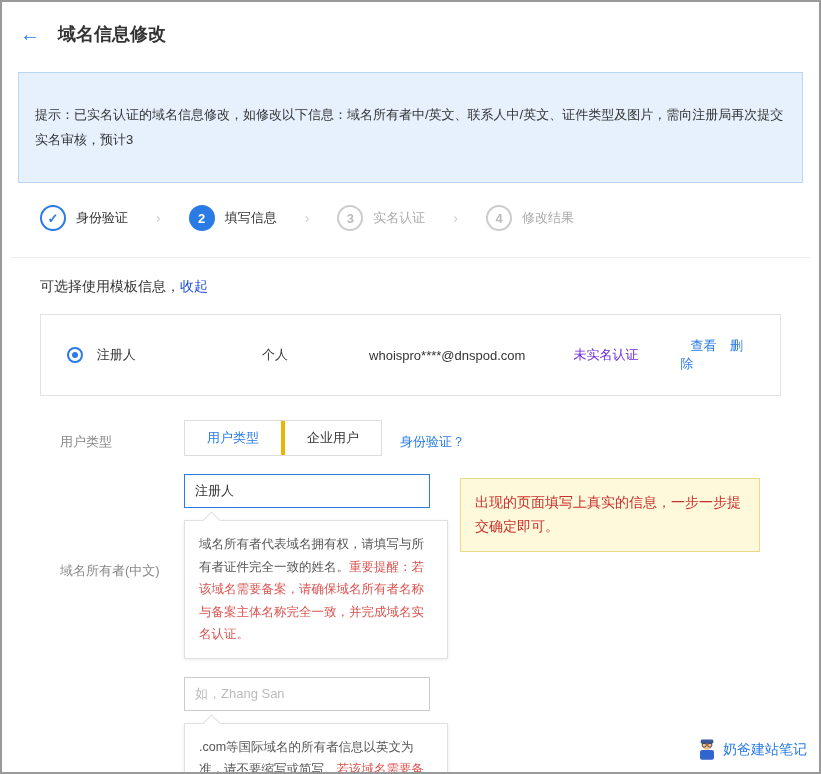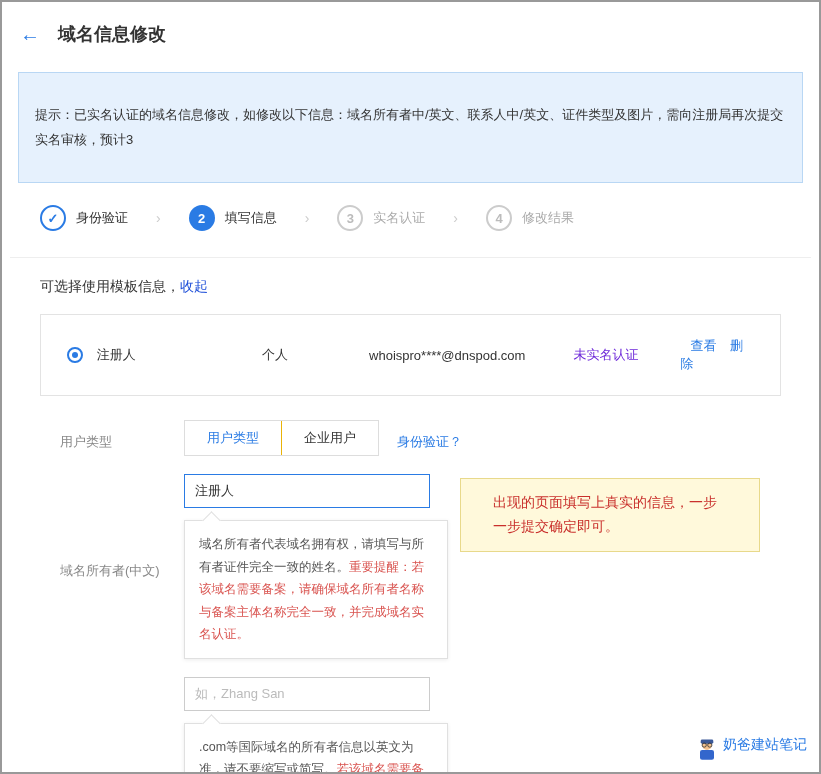--- a/index.html
+++ b/index.html
@@ -31,30 +31,30 @@
 .tc-email { width: 210px; color:#333; }
 .tc-status { width: 110px; color: #6d28d9; }
 .tc-actions { color: #2a7be4; }
 .tc-actions span { margin-left: 10px; cursor:pointer; }
 .form { padding: 0 30px 0 50px; position: relative; }
 .form-row { display: flex; align-items: center; margin-bottom: 18px; }
 .form-label { width: 124px; color: #888; font-size: 13px; padding-top: 8px; }
 .user-type-tabs { display: flex; border: 1px solid #ddd; }
 .ut-tab { padding: 8px 22px; cursor:pointer; font-size: 13px; }
 .ut-tab.active { color: #2a7be4; }
-.ut-tab + .ut-tab { border-left: 1px solid #eab308; }
+.ut-tab + .ut-tab { border-left: 4px solid #eab308; }
 .help-link { color: #2a7be4; margin-left: 18px; padding-top: 8px; cursor:pointer; }
 .text-input { width: 246px; height: 34px; border: 1px solid #ccc; padding: 0 10px; font-size: 13px; color: #333; outline: none; }
 .text-input.focused { border-color: #2a7be4; }
 .text-input::placeholder { color: #bbb; }
 .hint-box { width: 264px; border: 1px solid #e0e0e0; box-shadow: 0 1px 4px rgba(0,0,0,0.08); padding: 12px 14px; margin-top: 12px; font-size: 12.5px; line-height: 1.8; color: #555; position: relative; background:#fff; }
 .hint-box::before { content:''; position:absolute; top:-7px; left:20px; width:12px; height:12px; background:#fff; border-left:1px solid #e0e0e0; border-top:1px solid #e0e0e0; transform:rotate(45deg); }
 .hint-box .red { color: #d9534f; }
-.note-box { position: absolute; left: 450px; top: 58px; width: 300px; background: #fff9db; border: 1px solid #e8d98b; padding: 12px 32px; color: #c9302c; font-size: 14px; line-height: 1.7; }
-.watermark { position: absolute; right: 12px; bottom: 8px; display:flex; align-items:flex-start; gap:2px; color:#2a7be4; font-size:14px; font-weight:500; }
+.note-box { position: absolute; left: 450px; top: 58px; width: 300px; background: #fff9db; border: 1px solid #e8d98b; padding: 12px 14px; color: #c9302c; font-size: 14px; line-height: 1.7; }
+.watermark { position: absolute; right: 12px; bottom: 8px; display:flex; align-items:center; gap:2px; color:#2a7be4; font-size:14px; font-weight:500; }
 .watermark svg { width:28px; height:28px; }
 </style>
 </head>
 <body>
 
 <div class="page">
  <div class="inner">
 
   <div class="header">
     <span class="back-arrow">←</span>

